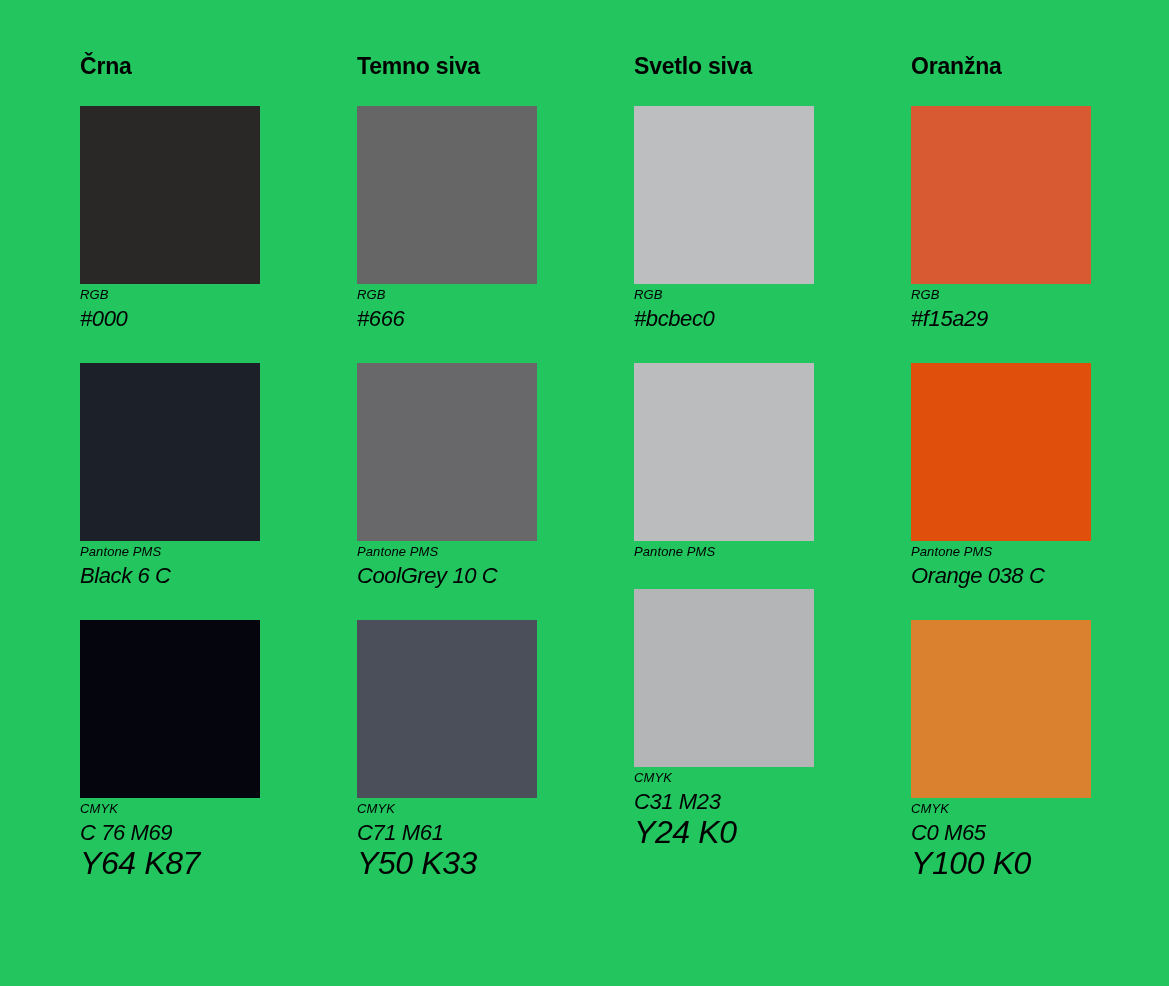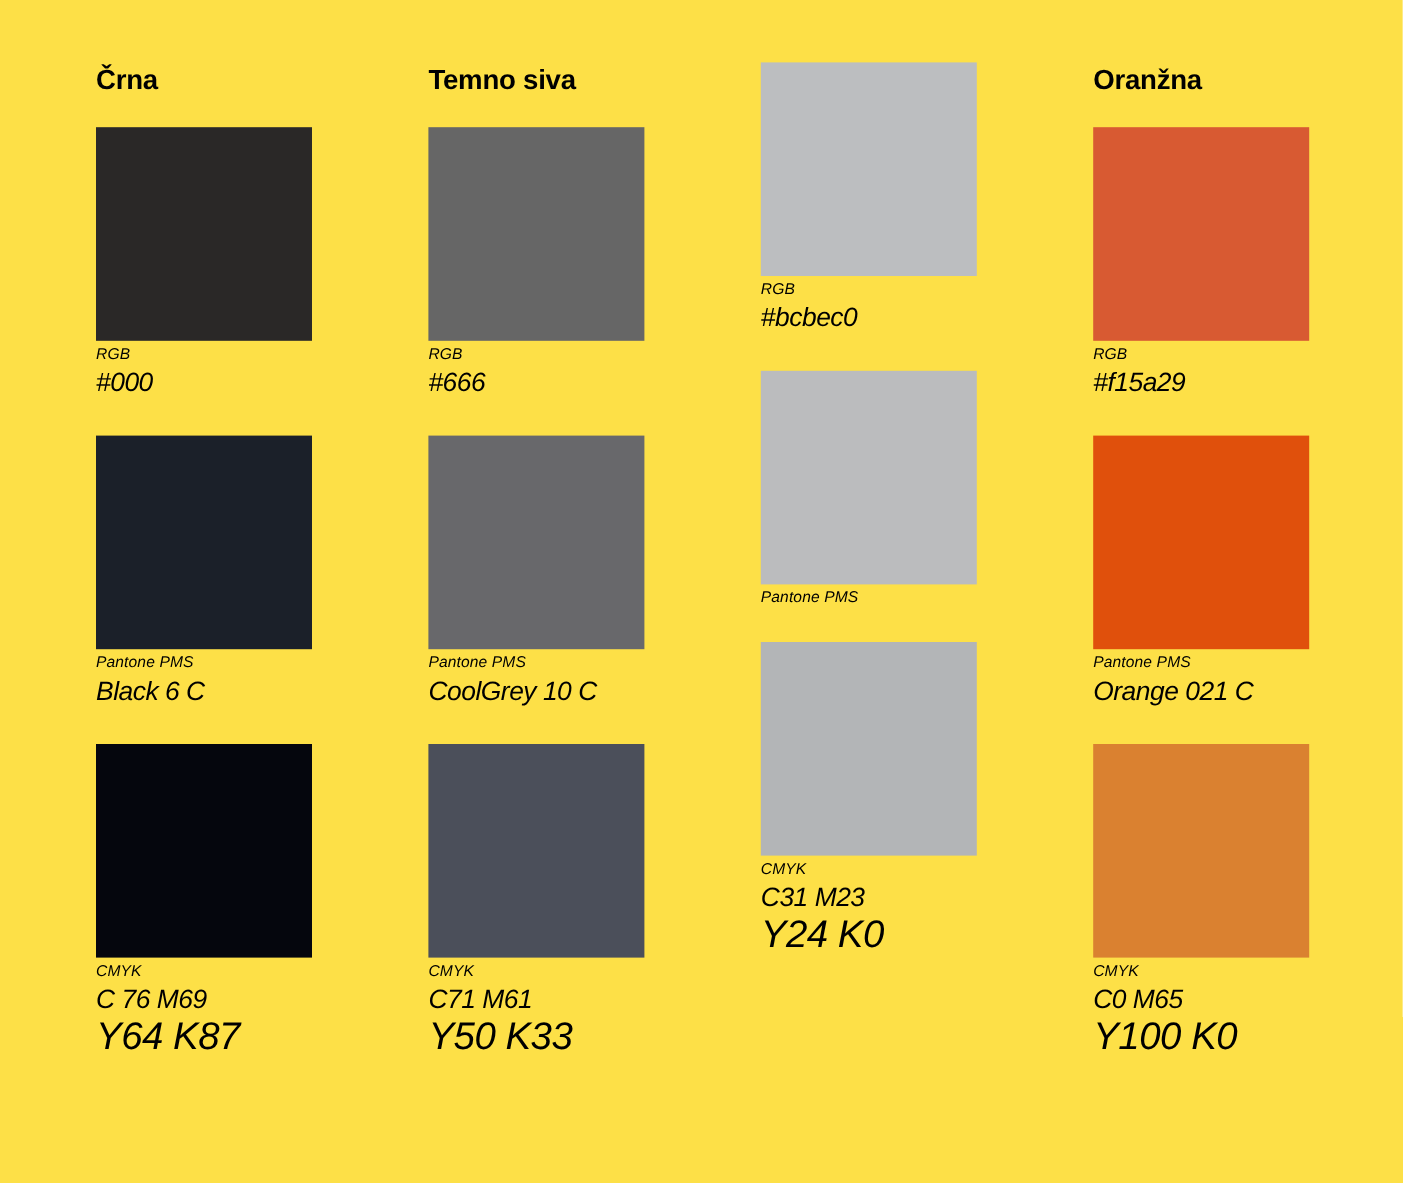--- a/index.html
+++ b/index.html
@@ -12,21 +12,21 @@
     width: 1169px;
     height: 986px;
     font-family: "Liberation Sans", sans-serif;
     color: #000000;
     overflow: hidden;
   }
   .palette-sheet {
     position: relative;
     width: 1169px;
     height: 986px;
-    background: #fde047;
+    background: #22c55e;
     box-sizing: border-box;
     padding: 0;
   }
 
   
   .palette-grid {
     position: absolute;
     left: 80px;
     top: 52px;
     width: 1010px;
@@ -157,20 +157,21 @@
         <div class="swatch-chip" style="background-color: rgb(75, 79, 90);"></div>
         <div class="swatch-caption">
           <span class="caption-kind">CMYK</span>
           <span class="caption-value">C71 M61</span>
           <span class="caption-value-2">Y50 K33</span>
         </div>
       </div>
     </div>
 
     <div class="palette-column">
+      <h2 class="column-title">Svetlo siva</h2>
 
       <div class="swatch-block">
         <div class="swatch-chip" style="background-color: rgb(188, 190, 192);"></div>
         <div class="swatch-caption">
           <span class="caption-kind">RGB</span>
           <span class="caption-value">#bcbec0</span>
 
         </div>
       </div>
 
@@ -201,21 +202,21 @@
           <span class="caption-kind">RGB</span>
           <span class="caption-value">#f15a29</span>
 
         </div>
       </div>
 
       <div class="swatch-block">
         <div class="swatch-chip" style="background-color: rgb(224, 80, 12);"></div>
         <div class="swatch-caption">
           <span class="caption-kind">Pantone PMS</span>
-          <span class="caption-value">Orange 021 C</span>
+          <span class="caption-value">Orange 038 C</span>
 
         </div>
       </div>
 
       <div class="swatch-block">
         <div class="swatch-chip" style="background-color: rgb(218, 129, 48);"></div>
         <div class="swatch-caption">
           <span class="caption-kind">CMYK</span>
           <span class="caption-value">C0 M65</span>
           <span class="caption-value-2">Y100 K0</span>

